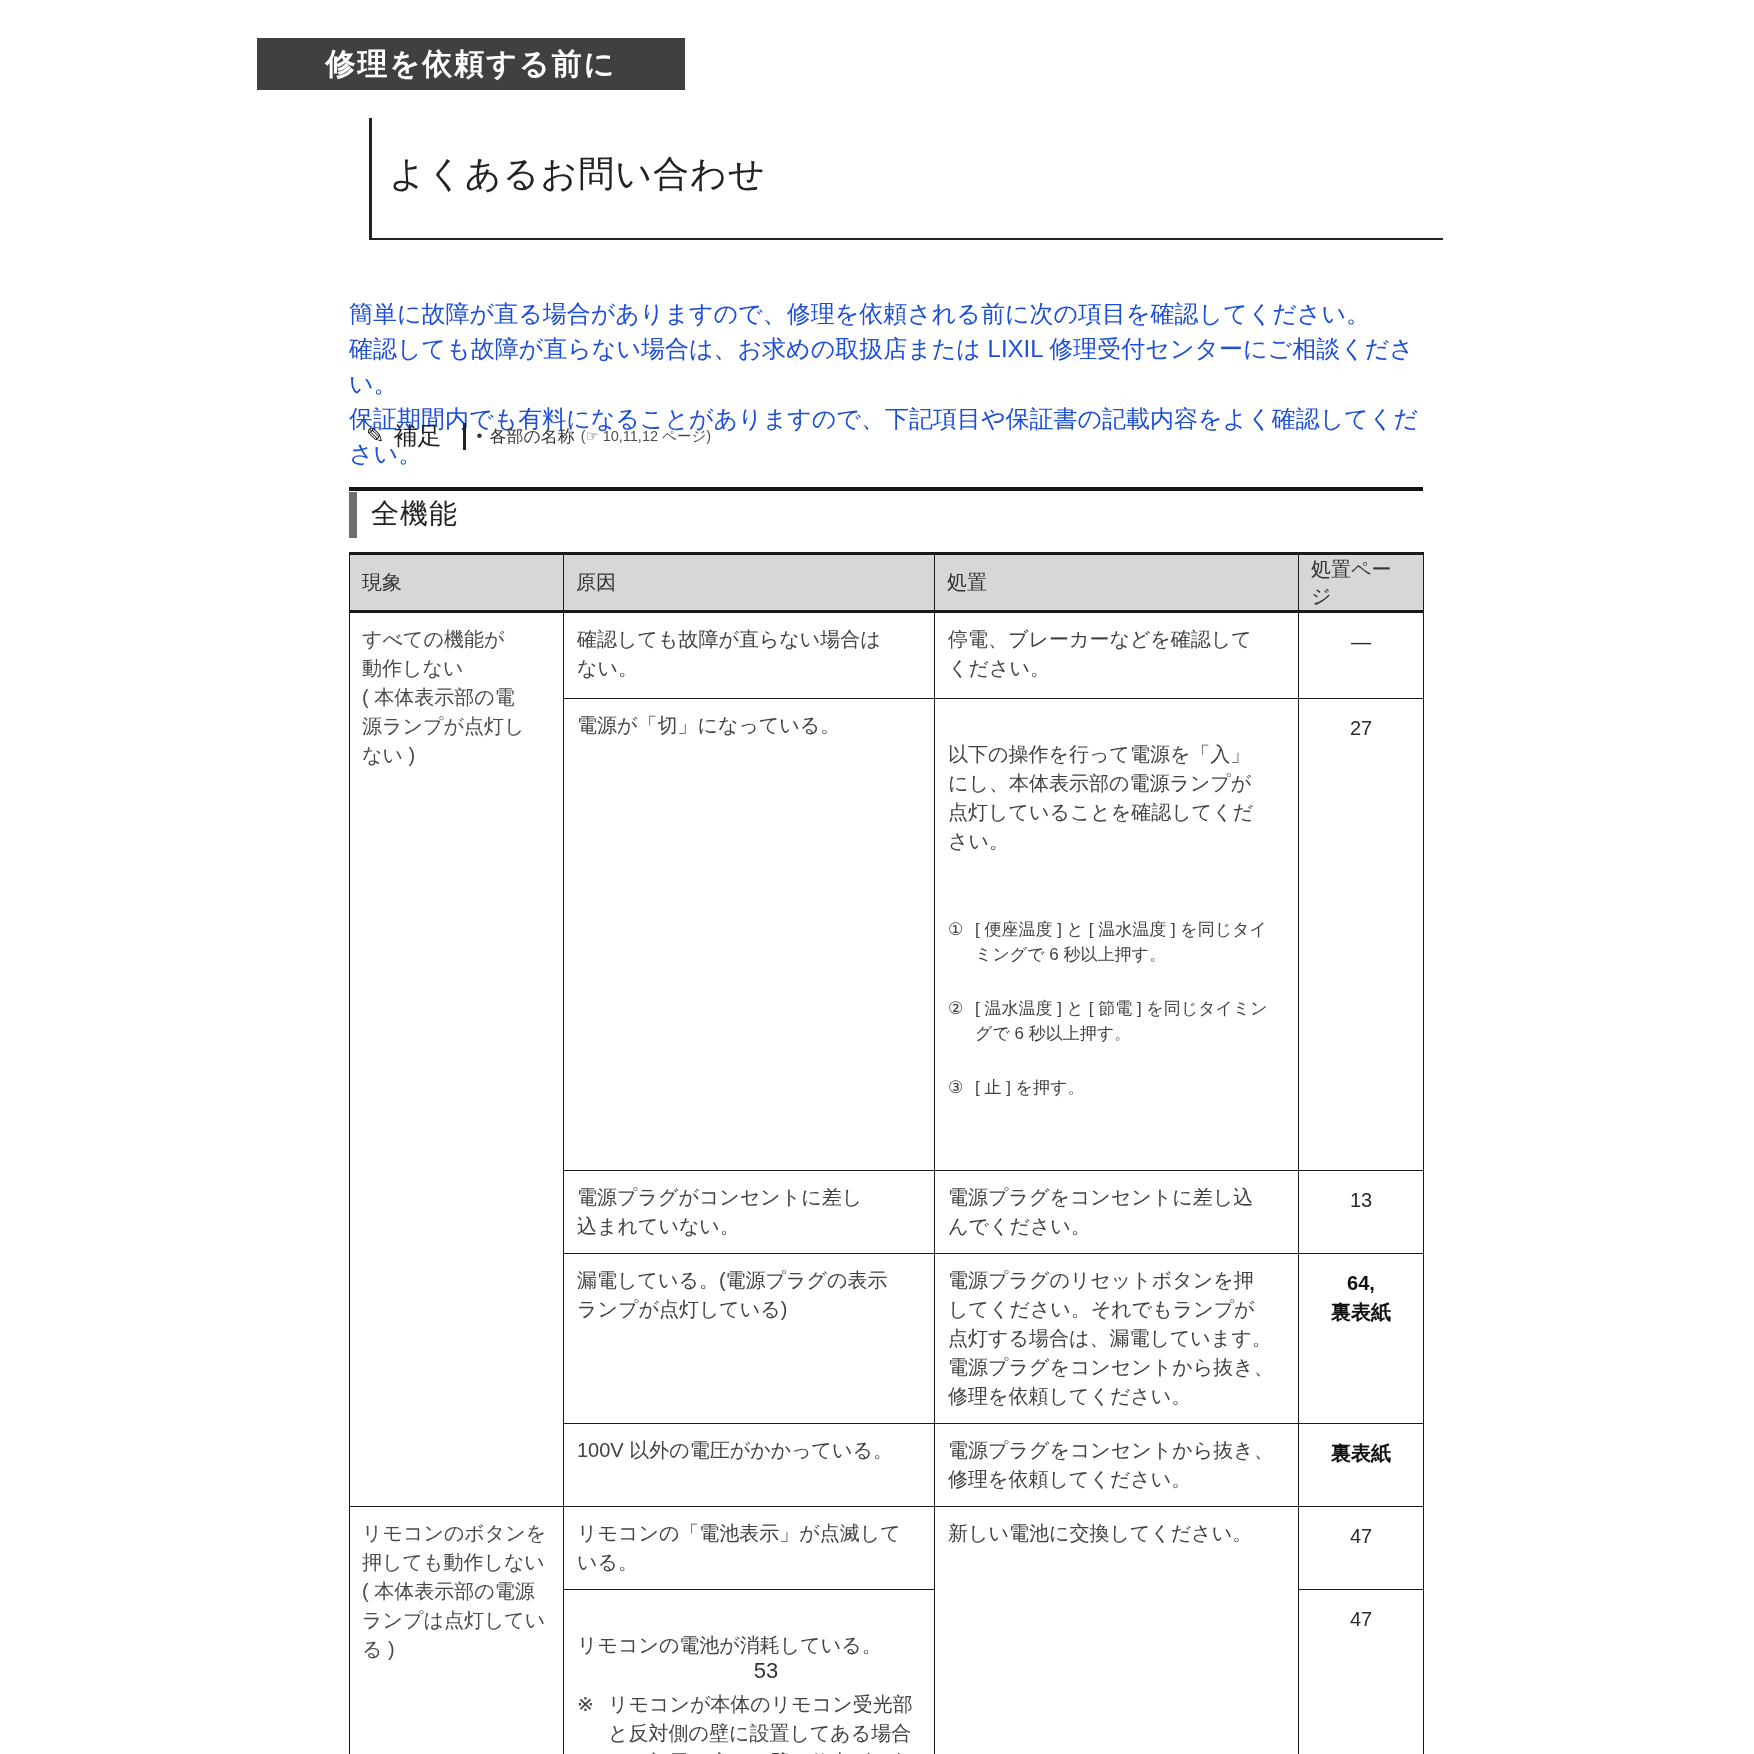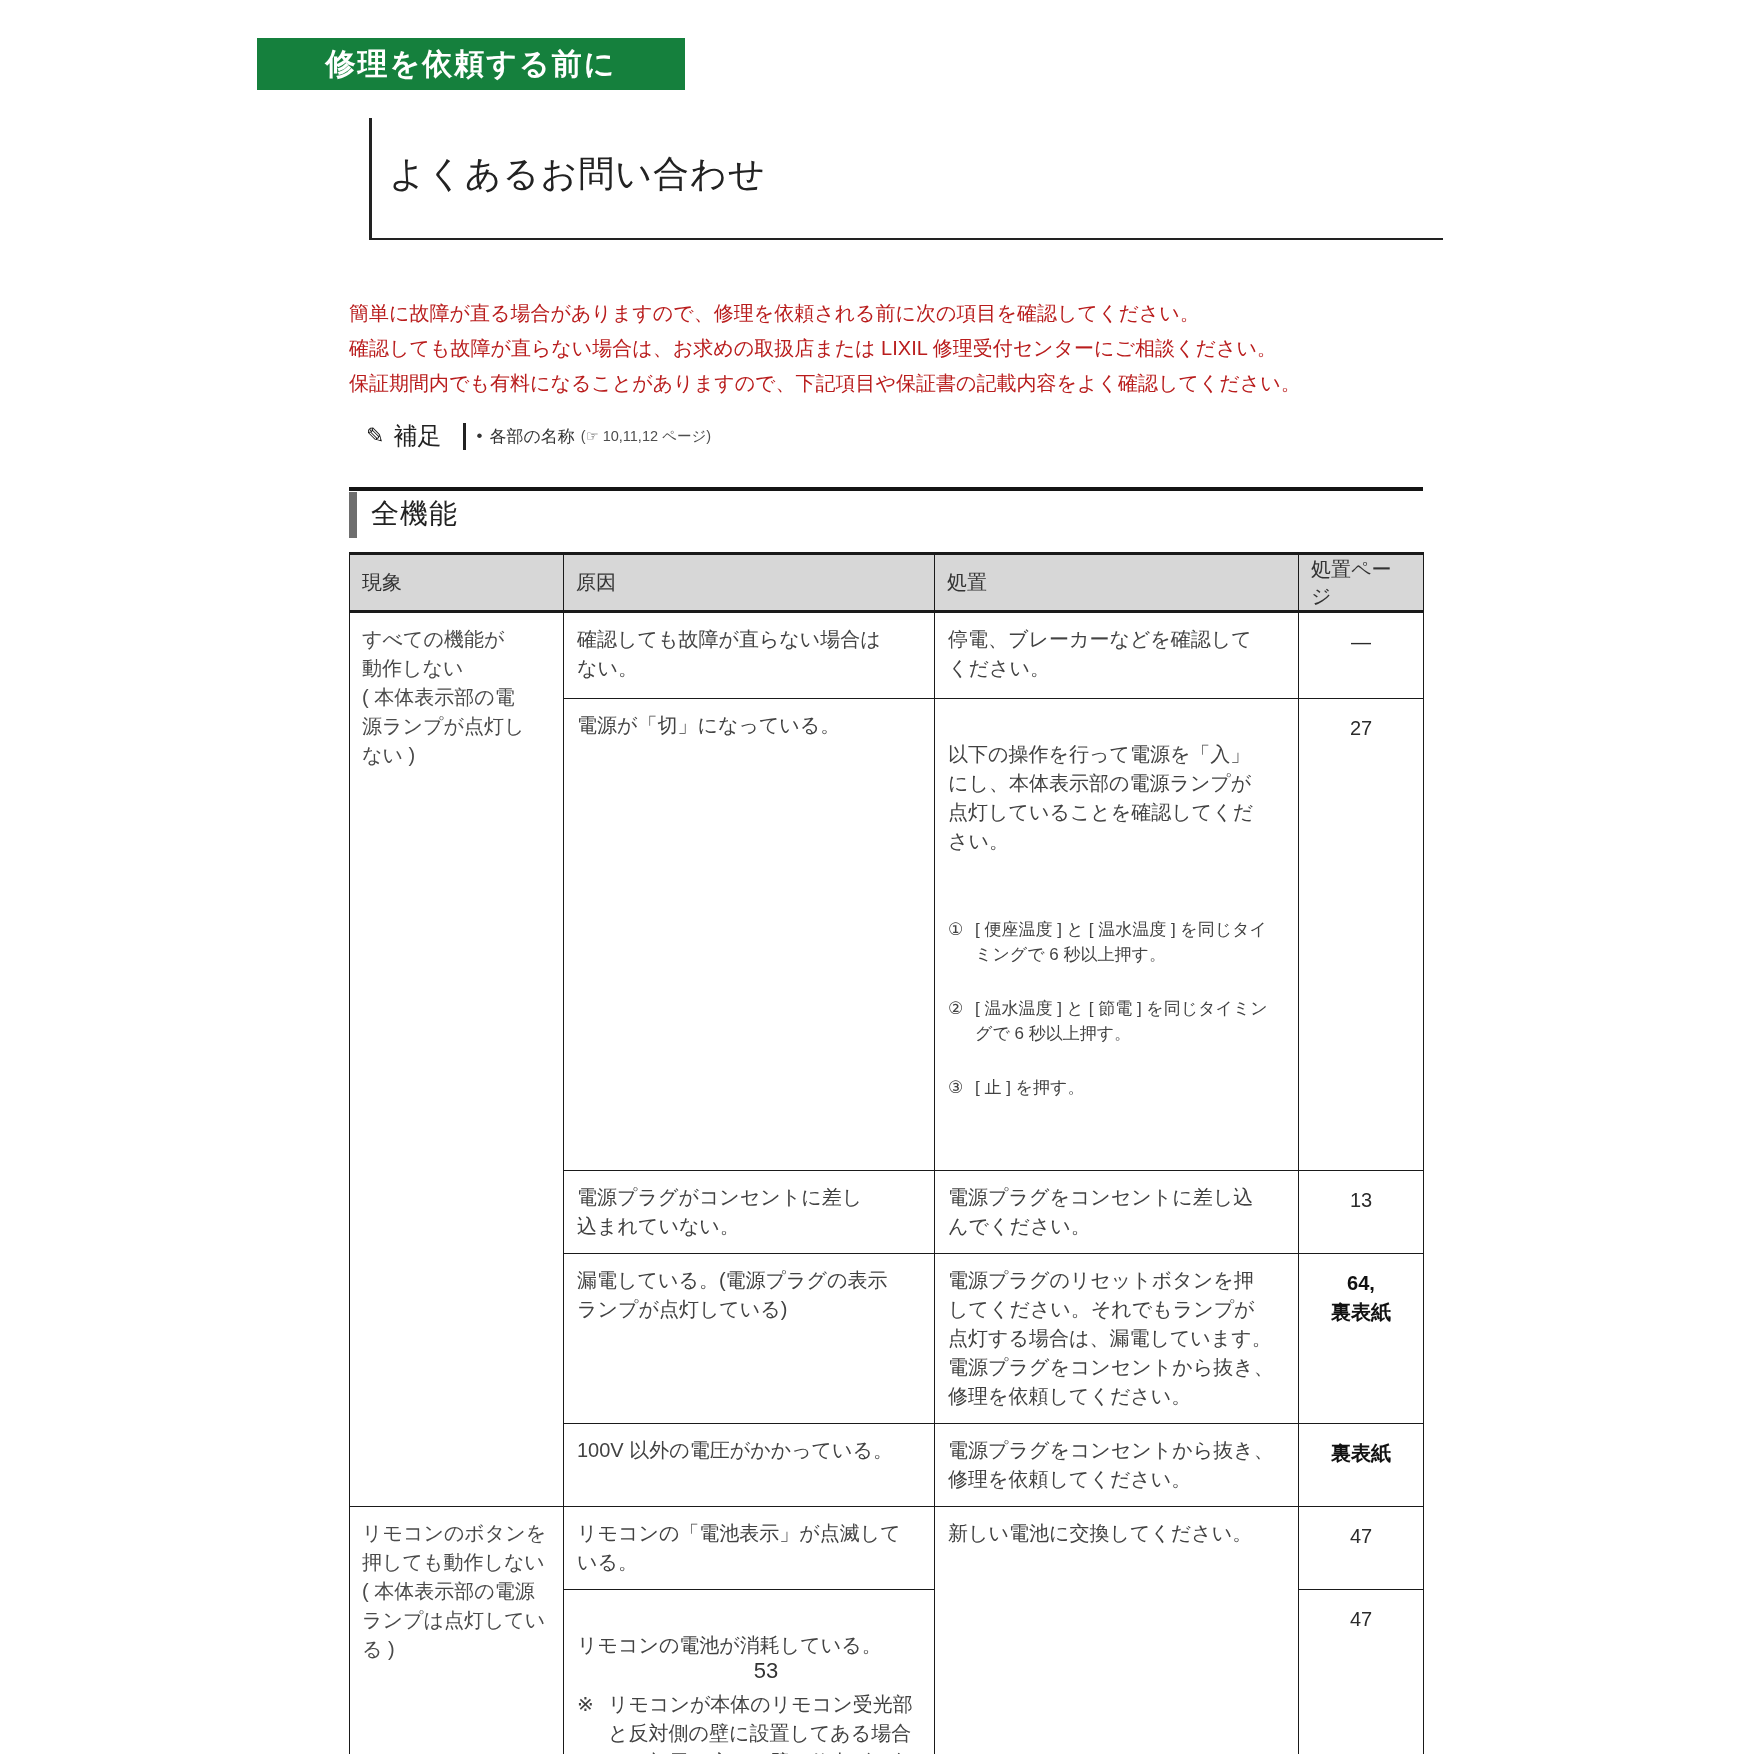--- a/index.html
+++ b/index.html
@@ -4,33 +4,33 @@
 <style>
   * { box-sizing: border-box; margin: 0; padding: 0; }
   html, body { background: #ffffff; }
   body {
     width: 1754px; height: 1754px; position: relative;
     font-family: "Liberation Sans", "DejaVu Sans", sans-serif;
     color: #3a3a3a;
   }
   .banner {
     position: absolute; left: 257px; top: 38px; width: 428px; height: 52px;
-    background: #15803d; color: #fff; font-size: 30px; font-weight: bold;
+    background: #404040; color: #fff; font-size: 30px; font-weight: bold;
     text-align: center; line-height: 52px; letter-spacing: 2px;
   }
   .title-block {
     position: absolute; left: 369px; top: 118px; width: 1074px; height: 122px;
     border-left: 3px solid #222; border-bottom: 2px solid #222;
   }
   .title-block h1 {
     font-size: 36px; font-weight: normal; color: #222;
     padding: 32px 0 0 17px; letter-spacing: 1px;
   }
   .intro { position: absolute; left: 349px; top: 296px; width: 1080px; }
-  .intro p { font-size: 20px; line-height: 35px; color: #b91c1c; }
+  .intro p { font-size: 24px; line-height: 35px; color: #1d4ed8; }
   .note {
     position: absolute; left: 366px; top: 420px;
     display: flex; align-items: center; color: #222;
   }
   .pencil { font-size: 22px; font-weight: bold; color: #111; margin-right: 9px; }
   .note-label { font-size: 24px; margin-right: 22px; }
   .note-bar { width: 3px; height: 27px; background: #222; margin-right: 10px; }
   .note-bullet { font-size: 17px; margin-right: 7px; color: #333; }
   .note-text { font-size: 17px; color: #333; margin-right: 6px; }
   .note-ref { font-size: 14.5px; color: #4d4d4d; }

